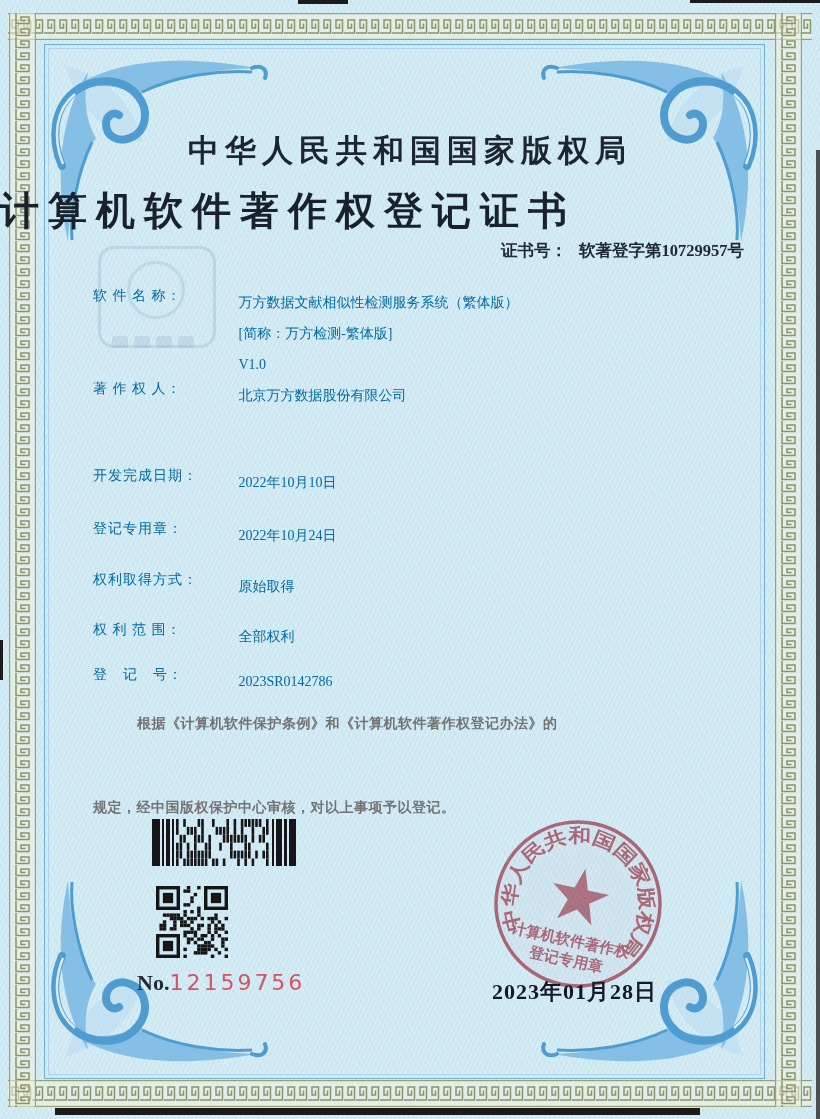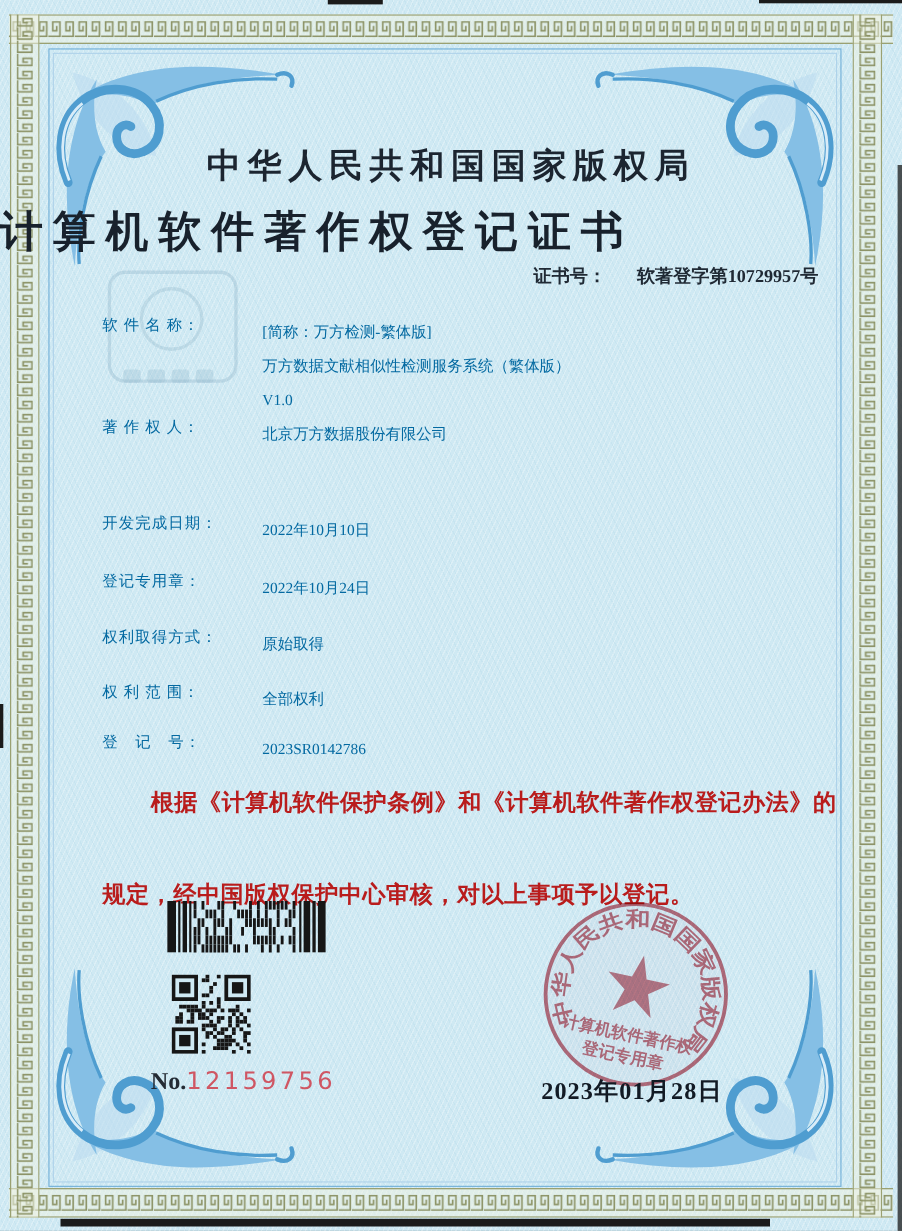--- a/index.html
+++ b/index.html
@@ -21,26 +21,26 @@
     border:3px solid rgba(140,180,200,.34);border-radius:16px;}
   .watermark .wm-circle{position:absolute;left:26px;top:12px;width:52px;height:52px;
     border:3px solid rgba(140,180,200,.30);border-radius:50%;}
   .wm-dots{position:absolute;left:112px;top:336px;display:flex;gap:6px;}
   .wm-dots span{width:16px;height:12px;background:rgba(140,180,200,.28);border-radius:3px;}
   .authority{position:absolute;left:0;top:130px;width:820px;text-align:center;
     font-size:31px;font-weight:bold;letter-spacing:6px;color:#1c2530;}
   .cert-title{position:absolute;left:0;top:184px;width:820px;text-align:left;
     font-size:39px;font-weight:bold;letter-spacing:9px;color:#18212c;}
   .certno{position:absolute;right:76px;top:240px;font-size:16.5px;font-weight:bold;color:#202a35;}
-  .certno .cv{margin-left:28px;}
+  .certno .cv{margin-left:12px;}
   .row{position:absolute;left:93px;font-size:14px;font-weight:normal;color:#0369a1;white-space:nowrap;}
   .row .lbl{display:inline-block;min-width:128px;letter-spacing:1px;}
   .row .val{display:inline-block;vertical-align:top;margin-left:14px;}
   .vline{display:block;line-height:31px;}
-  .stmt{position:absolute;left:93px;width:660px;font-size:21px;color:#b91c1c;
+  .stmt{position:absolute;left:93px;width:660px;font-size:14px;color:#737373;
         letter-spacing:.5px;font-weight:bold;white-space:nowrap;}
   .stmt.l1{top:715px;padding-left:44px;}
   .stmt.l2{top:757px;margin-top:42px;}
   .barcode{position:absolute;left:152px;top:819px;width:146px;height:47px;}
   .qr{position:absolute;left:156px;top:886px;width:72px;height:72px;}
   .serial{position:absolute;left:137px;top:970px;font-size:22px;font-weight:bold;}
   .serial .no{color:#242b34;}
   .serial .num{color:#cf5663;margin-left:0;letter-spacing:3px;
                font-family:"DejaVu Sans","Liberation Sans",sans-serif;font-weight:normal;}
   .seal{position:absolute;left:486px;top:812px;width:184px;height:184px;
@@ -155,21 +155,21 @@
     </div>
 
   <div class="authority">中华人民共和国国家版权局</div>
   <div class="cert-title">计算机软件著作权登记证书</div>
   <div class="certno">
     <span>证书号：</span><span class="cv">软著登字第10729957号</span>
   </div>
 
   <div class="row" style="top:287px">
     <span class="lbl">软 件 名 称：</span>
-    <span class="val"><span class="vline">[简称：万方检测-繁体版]</span><span class="vline">万方数据文献相似性检测服务系统（繁体版）</span><span class="vline">V1.0</span></span>
+    <span class="val"><span class="vline">万方数据文献相似性检测服务系统（繁体版）</span><span class="vline">[简称：万方检测-繁体版]</span><span class="vline">V1.0</span></span>
   </div>
   <div class="row" style="top:380px">
     <span class="lbl">著 作 权 人：</span>
     <span class="val"><span class="vline">北京万方数据股份有限公司</span></span>
   </div>
   <div class="row" style="top:467px">
     <span class="lbl">开发完成日期：</span>
     <span class="val"><span class="vline">2022年10月10日</span></span>
   </div>
   <div class="row" style="top:520px">

